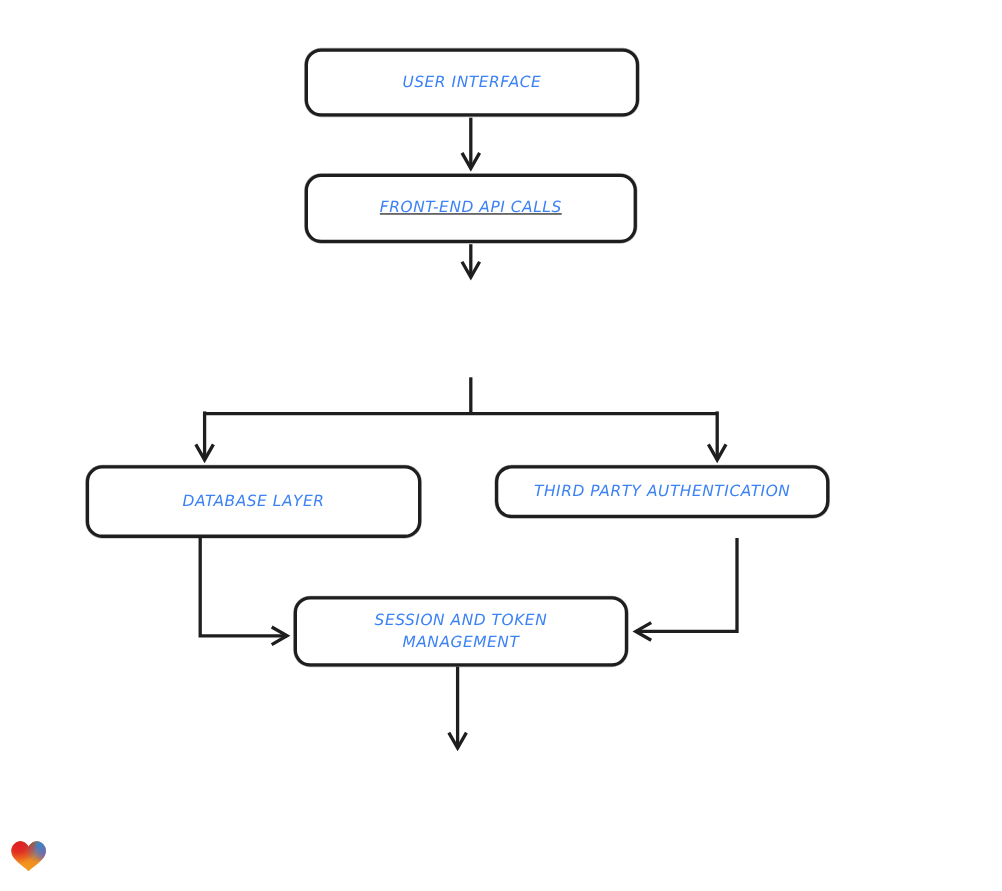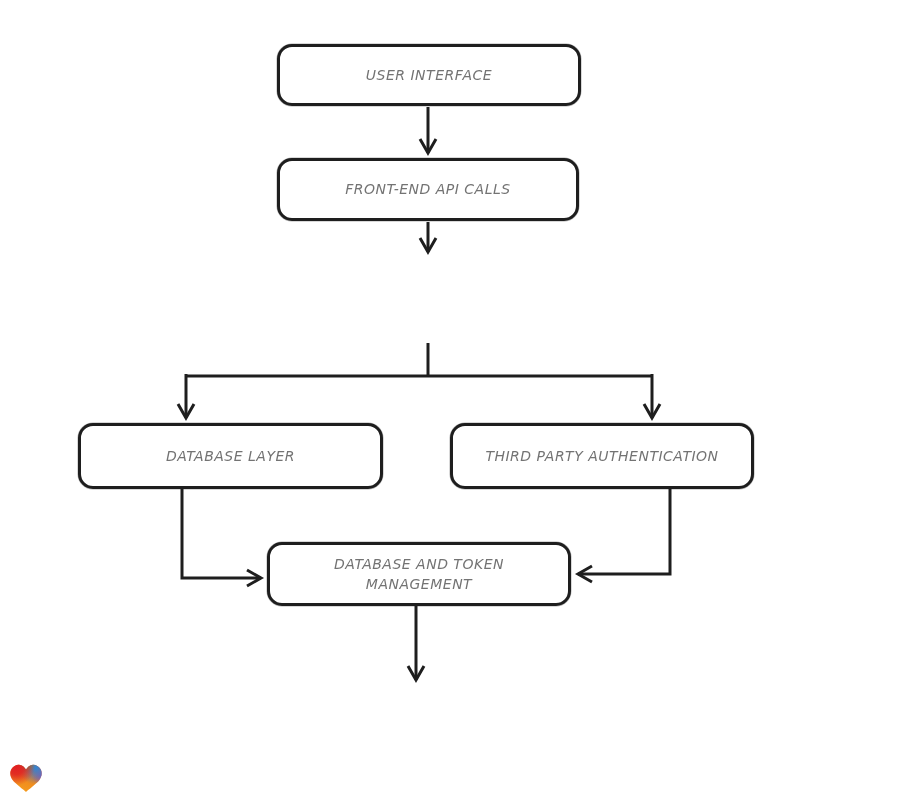--- a/index.html
+++ b/index.html
@@ -34,21 +34,21 @@
     border: 3px solid #1e1e1e;
     border-radius: 15px;
     display: flex;
     align-items: center;
     justify-content: center;
     box-shadow: 0 0 0 0.5px rgba(30,30,30,0.35);
   }
   .node-label {
     font: italic 14px/1.45 "DejaVu Sans", sans-serif;
     letter-spacing: 0.5px;
-    color: #737373;
+    color: #3b82f6;
     text-align: center;
     white-space: pre-line;
     padding: 0 10px;
   }
   .heart-logo {
     position: absolute;
     left: 9px;
     top: 761px;
     width: 34px;
     height: 34px;
@@ -86,34 +86,34 @@
 
     <path class="edge" d="M670 489 V574 H578" marker-end="url(#arrow)"></path>
 
     <path class="edge" d="M416 606 V680" marker-end="url(#arrow)"></path>
   </svg>
 
   <div class="node" style="left:277px; top:44px; width:304px; height:62px;">
     <span class="node-label">USER INTERFACE</span>
   </div>
 
-  <div class="node" style="left:277px; top:158px; width:302px; height:63px;">
+  <div class="node" style="left:277px; top:158px; width:302px; height:63px;text-decoration:underline;">
     <span class="node-label">FRONT-END API CALLS</span>
   </div>
 
 
   <div class="node" style="left:63px; top:423px; width:305px; height:66px;margin-left:15px;">
     <span class="node-label">DATABASE LAYER</span>
   </div>
 
-  <div class="node" style="left:450px; top:423px; width:304px; height:66px;">
+  <div class="node" style="left:450px; top:423px; width:304px; height:48px;">
     <span class="node-label">THIRD PARTY AUTHENTICATION</span>
   </div>
 
   <div class="node" style="left:267px; top:542px; width:304px; height:64px;">
-    <span class="node-label">DATABASE AND TOKEN
+    <span class="node-label">SESSION AND TOKEN
 MANAGEMENT</span>
   </div>
 
 
   <div class="heart-logo"></div>
 
 </div>
 
 </body></html>

